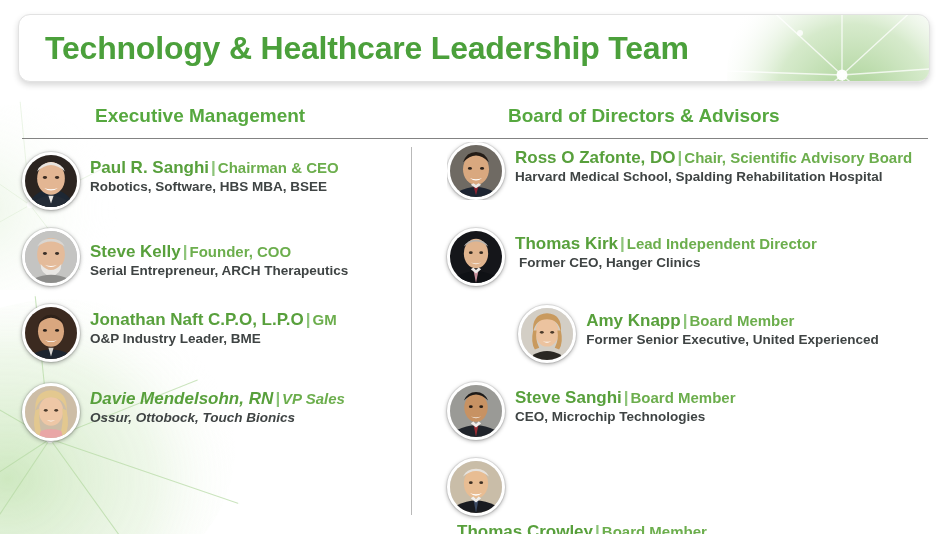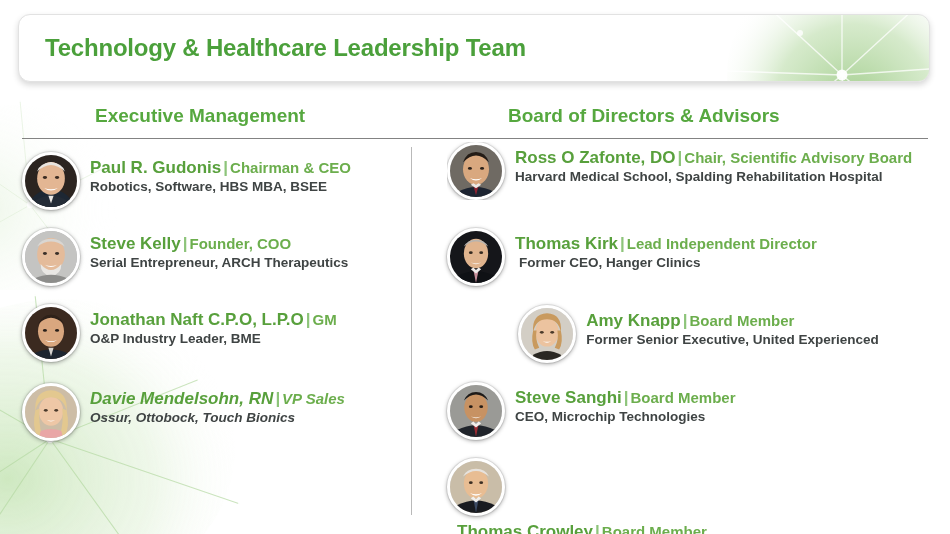--- a/index.html
+++ b/index.html
@@ -59,21 +59,21 @@
     top: -70px;
     width: 260px;
     height: 210px;
     pointer-events: none;
   }
   .banner-title {
     position: absolute;
     left: 26px;
     top: 50%;
     transform: translateY(-50%);
-    font-size: 24px;
+    font-size: 32px;
     font-weight: bold;
     color: #4ba03b;
     letter-spacing: -0.2px;
     white-space: nowrap;
   }
 
   
   .col-head {
     position: absolute;
     top: 105px;
@@ -253,27 +253,27 @@
         <path d="M14 19 Q30 4 46 19 Q44 10 30 8 Q16 10 14 19Z" fill="#e8e4df"></path>
         <ellipse cx="23" cy="26" rx="2.4" ry="1.7" fill="#3a2b22"></ellipse>
         <ellipse cx="37" cy="26" rx="2.4" ry="1.7" fill="#3a2b22"></ellipse>
         <path d="M22 38 Q30 44 38 38 Q30 41 22 38Z" fill="#ffffff"></path>
         <path d="M12 52 Q30 42 48 52 L48 60 L12 60Z" fill="#232b36"></path>
         <path d="M27 47 L30 56 L33 47 Z" fill="#e9e6e2"></path>
       </svg>
     </div>
     <div class="ptext">
       <div class="pname-line">
-        <span class="pname">Paul R. Gudonis</span><span class="psep">|</span><span class="prole">Chairman &amp; CEO</span>
+        <span class="pname">Paul R. Sanghi</span><span class="psep">|</span><span class="prole">Chairman &amp; CEO</span>
       </div>
       <div class="psub">Robotics, Software, HBS MBA, BSEE</div>
     </div>
   </div>
 
-  <div class="person" style="left:22px; top:228px; width:385px;">
+  <div class="person" style="left:22px; top:228px; width:385px;align-items:center;">
     <div class="avatar">
       <svg class="face" viewBox="0 0 60 60">
         <rect width="60" height="60" fill="#b9b9b9"></rect>
         <ellipse cx="30" cy="30" rx="30" ry="30" fill="#c4c4c2"></ellipse>
         <ellipse cx="30" cy="27" rx="16" ry="19" fill="#e4bb9a"></ellipse>
         <path d="M14 18 Q30 6 46 18 Q42 9 30 9 Q18 9 14 18Z" fill="#d9d6d2"></path>
         <ellipse cx="23" cy="26" rx="2.3" ry="1.7" fill="#3a3029"></ellipse>
         <ellipse cx="37" cy="26" rx="2.3" ry="1.7" fill="#3a3029"></ellipse>
         <path d="M18 38 Q30 52 42 38 Q42 50 30 52 Q18 50 18 38Z" fill="#e9e7e4"></path>
         <path d="M23 39 Q30 44 37 39 Q30 42 23 39Z" fill="#ffffff"></path>

